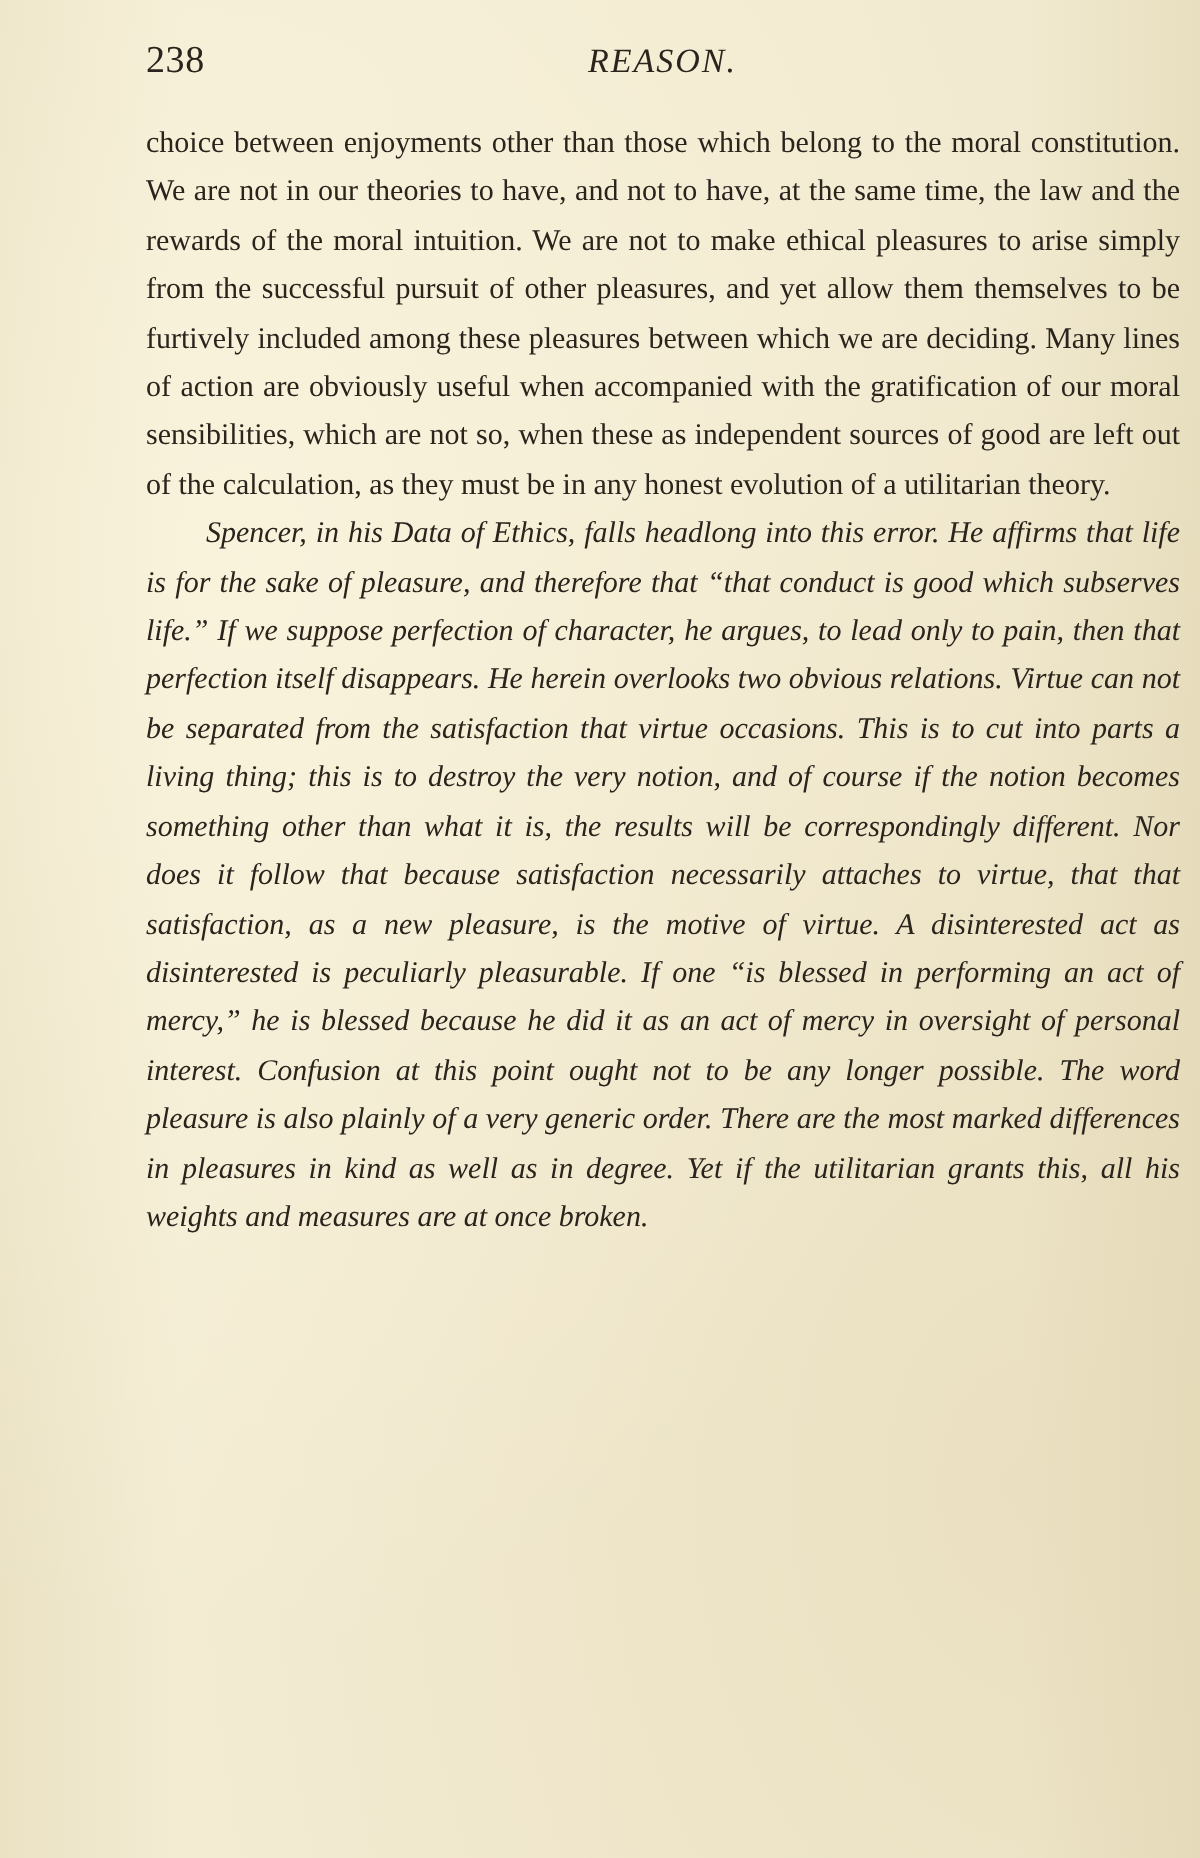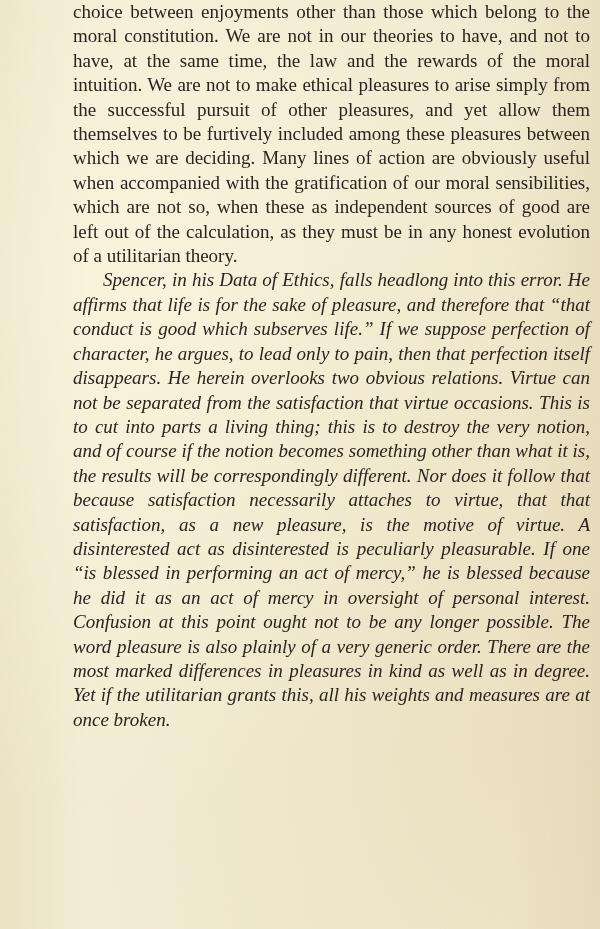--- a/index.html
+++ b/index.html
@@ -38,34 +38,38 @@
     }
     .running-title {
       position: absolute;
       left: 221px;
       top: 21px;
       font-size: 17px;
       font-style: italic;
       letter-spacing: 1px;
     }
     .body-text {
-      font-size: 19px;
+      font-size: 15px;
       line-height: 24.4px;
       text-align: justify;
       hyphens: none;
     }
     .body-text p {
       margin: 0;
     }
     .body-text p.indent {
       text-indent: 30px;
       font-style: italic;
     }
   </style>
 </head>
 <body>
 
 <div class="page">
+  <div class="running-head">
+    <span class="page-number">238</span>
+    <span class="running-title">REASON.</span>
+  </div>
   <div class="body-text">
     <p>choice between enjoyments other than those which belong to the moral constitution. We are not in our theories to have, and not to have, at the same time, the law and the rewards of the moral intuition. We are not to make ethical pleasures to arise simply from the successful pursuit of other pleasures, and yet allow them themselves to be furtively included among these pleasures between which we are deciding. Many lines of action are obviously useful when accompanied with the gratification of our moral sensibilities, which are not so, when these as independent sources of good are left out of the calculation, as they must be in any honest evolution of a utilitarian theory.</p>
     <p class="indent">Spencer, in his Data of Ethics, falls headlong into this error. He affirms that life is for the sake of pleasure, and therefore that “that conduct is good which subserves life.” If we suppose perfection of character, he argues, to lead only to pain, then that perfection itself disappears. He herein overlooks two obvious relations. Virtue can not be separated from the satisfaction that virtue occasions. This is to cut into parts a living thing; this is to destroy the very notion, and of course if the notion becomes something other than what it is, the results will be correspondingly different. Nor does it follow that because satisfaction necessarily attaches to virtue, that that satisfaction, as a new pleasure, is the motive of virtue. A disinterested act as disinterested is peculiarly pleasurable. If one “is blessed in performing an act of mercy,” he is blessed because he did it as an act of mercy in oversight of personal interest. Confusion at this point ought not to be any longer possible. The word pleasure is also plainly of a very generic order. There are the most marked differences in pleasures in kind as well as in degree. Yet if the utilitarian grants this, all his weights and measures are at once broken.</p>
   </div>
 </div>
 
 </body></html>

